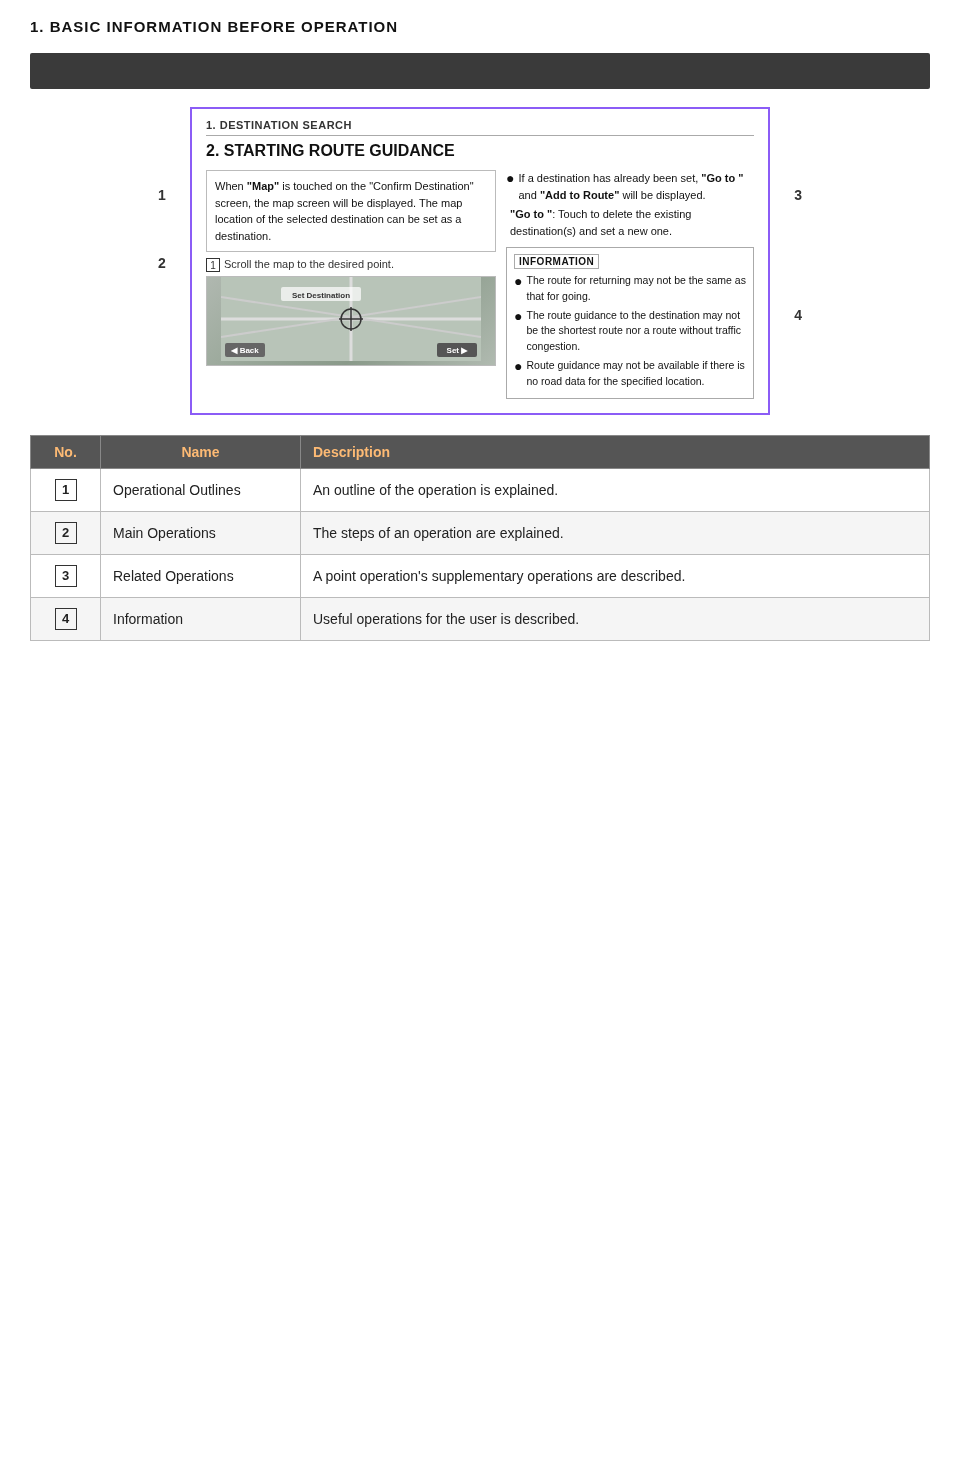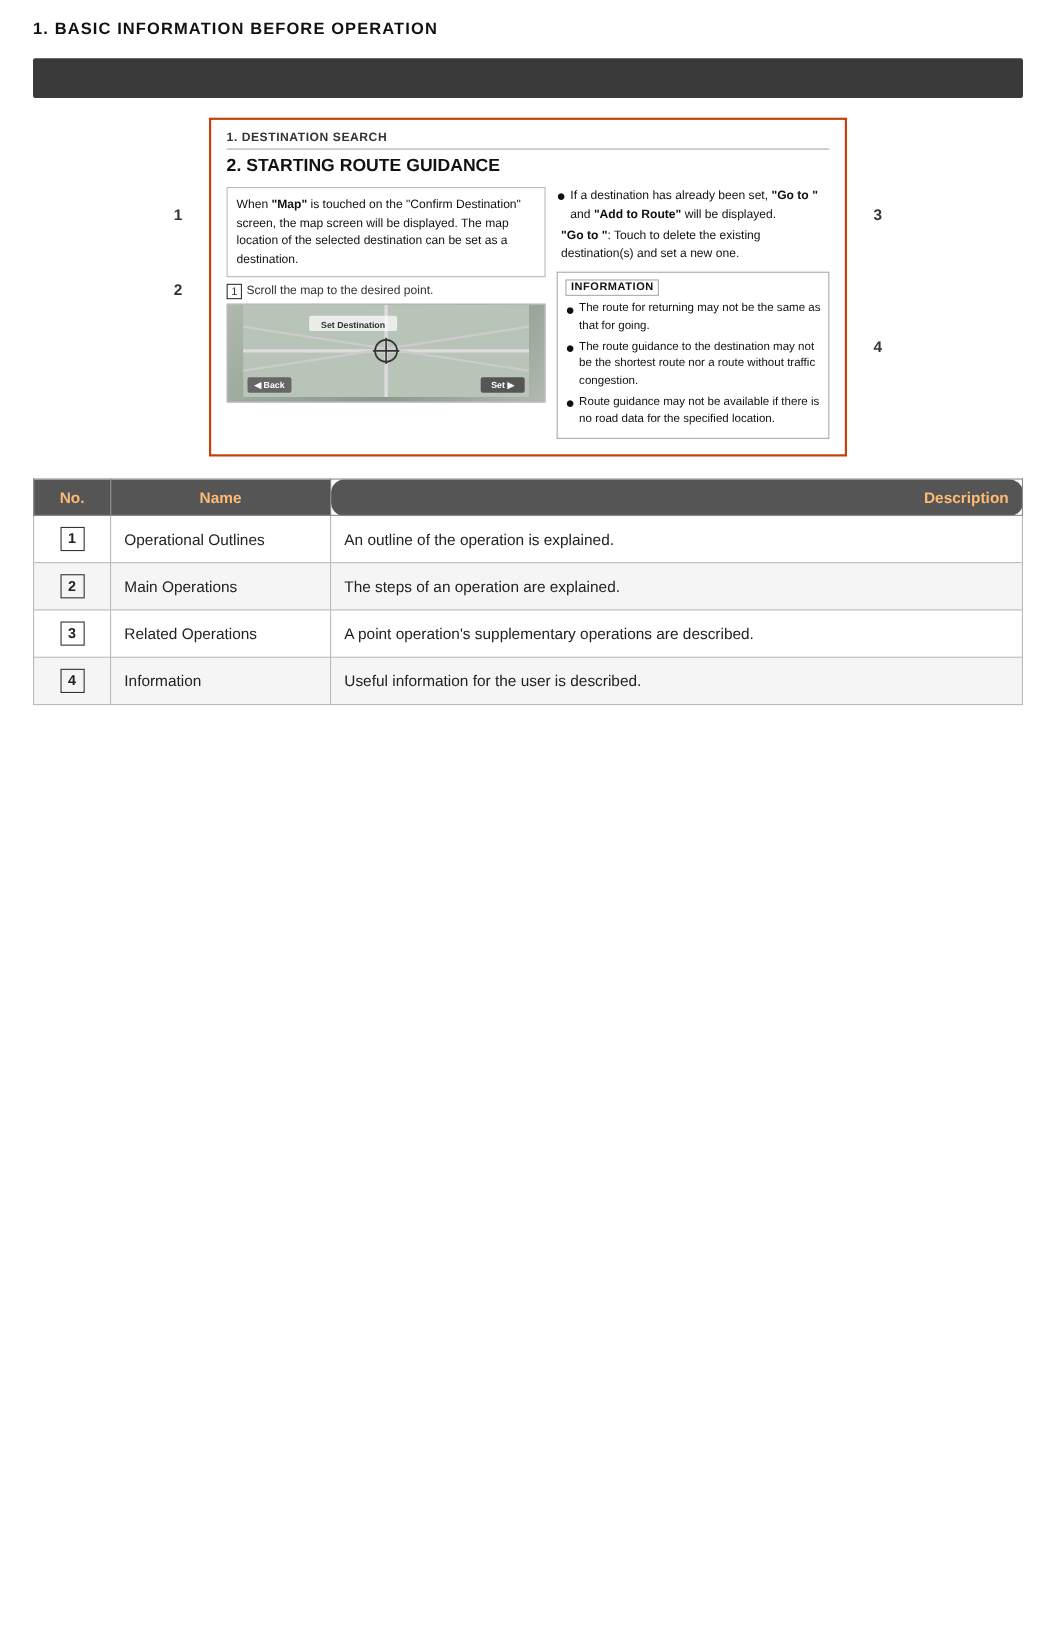--- a/index.html
+++ b/index.html
@@ -27,21 +27,21 @@
     
     .section-banner {
       background: #3a3a3a;
       height: 36px;
       margin-bottom: 18px;
       border-radius: 2px;
     }
 
     
     .screenshot-container {
-      border: 2px solid #c2410c;
+      border: 2px solid #8b5cf6;
       margin: 0 auto 20px auto;
       width: 580px;
       background: #fff;
       position: relative;
       padding: 10px 14px 14px 14px;
     }
 
     .screenshot-inner-title {
       font-size: 11px;
       font-weight: bold;
@@ -180,21 +180,21 @@
     .info-table th {
       background: #555;
       color: #fdba74;
       padding: 8px 12px;
       text-align: center;
       font-size: 14px;
       border: 1px solid #888;
     }
 
     .info-table th.name-col { text-align: center; }
-    .info-table th.desc-col { text-align: right; border-radius: 12px; }
+    .info-table th.desc-col { text-align: left; }
 
     .info-table td {
       padding: 10px 12px;
       border: 1px solid #bbb;
       vertical-align: middle;
       font-size: 14px;
     }
 
     .info-table tr:nth-child(even) td {
       background: #f5f5f5;
@@ -361,18 +361,18 @@
           <span class="num-box">3</span>
         </td>
         <td>Related Operations</td>
         <td>A point operation's supplementary operations are described.</td>
       </tr>
       <tr>
         <td class="no-cell">
           <span class="num-box">4</span>
         </td>
         <td>Information</td>
-        <td>Useful information for the user is described.</td>
+        <td>Useful operations for the user is described.</td>
       </tr>
     </tbody>
   </table>
 
 </div>
 
 </body></html>

